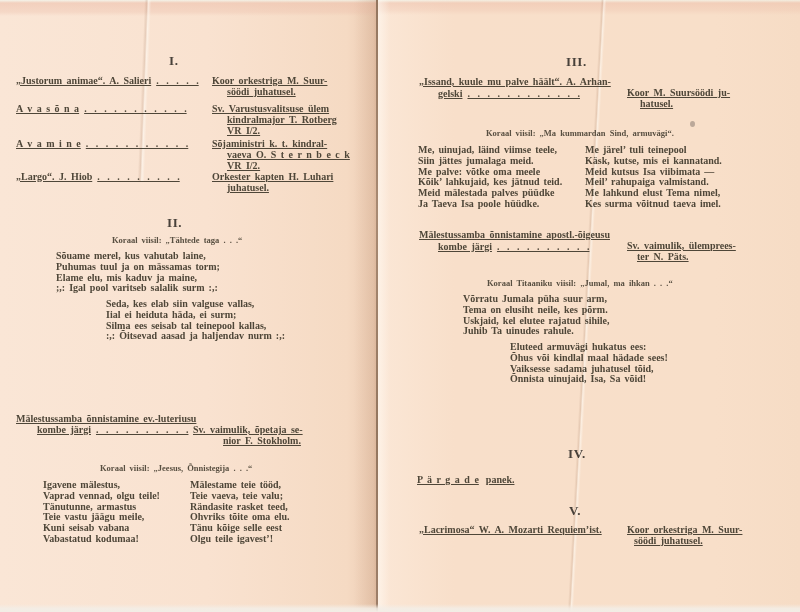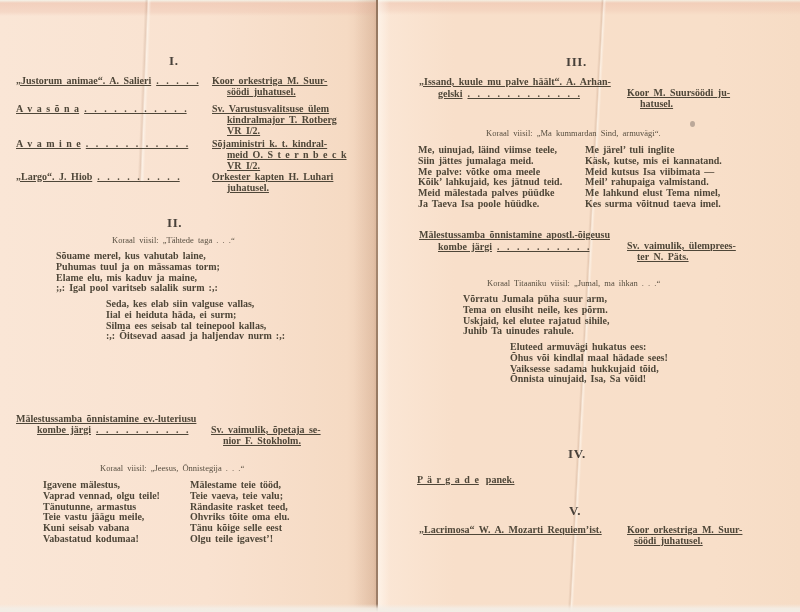--- a/index.html
+++ b/index.html
@@ -31,21 +31,21 @@
     background:linear-gradient(90deg,rgba(255,249,242,.6),rgba(255,249,242,0));}
   .bottom-edge{position:absolute;left:0;top:604px;width:800px;height:8px;
     background:linear-gradient(180deg,rgba(243,238,231,0),rgba(243,238,231,.85) 55%,#f2ede6);}
   .crease{position:absolute;background:linear-gradient(90deg,rgba(0,0,0,0),rgba(168,128,102,.22) 35%,rgba(255,252,246,.55) 60%,rgba(0,0,0,0));}
   .crease-l{left:141px;top:-4px;width:7px;height:185px;transform:rotate(2.2deg);}
   .crease-r{left:584px;top:-6px;width:6px;height:624px;transform:rotate(3.1deg);}
   .speck{position:absolute;left:690px;top:121px;width:5px;height:6px;border-radius:50%;
     background:rgba(112,103,96,.45);}
   .h{position:absolute;font-weight:700;font-size:13px;letter-spacing:.6px;color:#48413a;white-space:nowrap;}
   .t{position:absolute;font-weight:700;font-size:10px;word-spacing:2px;white-space:nowrap;text-decoration:underline;}
-  .cap{position:absolute;font-weight:400;font-size:8.5px;word-spacing:2px;white-space:nowrap;color:#584f41;}
+  .cap{position:absolute;font-weight:700;font-size:8.5px;word-spacing:2px;white-space:nowrap;color:#584f41;}
   .v{position:absolute;font-weight:700;font-size:10px;line-height:10.8px;word-spacing:1.5px;white-space:nowrap;}
   .dots{word-spacing:5px;margin-left:5px;color:#564d3f;}
   .gap{display:inline-block;width:7px;}
 </style>
 </head>
 <body>
 
 <div class="scan">
 
   <div class="page page-left"></div>
@@ -64,21 +64,21 @@
   <div class="t" style="left:212px;top:75px">Koor orkestriga M. Suur-</div>
   <div class="t" style="left:227px;top:86px">söödi juhatusel.</div>
 
   <div class="t" style="left:16px;top:103px"><span>A v a s õ n a</span><span class="dots">. . . . . . . . . . .</span></div>
   <div class="t" style="left:212px;top:103px">Sv. Varustusvalitsuse ülem</div>
   <div class="t" style="left:227px;top:114px">kindralmajor T. Rotberg</div>
   <div class="t" style="left:227px;top:125px">VR I/2.</div>
 
   <div class="t" style="left:16px;top:138px"><span>A v a m i n e</span><span class="dots">. . . . . . . . . . .</span></div>
   <div class="t" style="left:212px;top:138px">Sõjaministri k. t. kindral-</div>
-  <div class="t" style="left:227px;top:149px">meid O. S t e r n b e c k</div>
+  <div class="t" style="left:227px;top:149px">vaeva O. S t e r n b e c k</div>
   <div class="t" style="left:227px;top:160px">VR I/2.</div>
 
   <div class="t" style="left:16px;top:171px"><span>„Largo“. J. Hiob</span><span class="dots">. . . . . . . . .</span></div>
   <div class="t" style="left:212px;top:171px">Orkester kapten H. Luhari</div>
   <div class="t" style="left:227px;top:182px">juhatusel.</div>
 
   <div class="h" style="left:167px;top:215px">II.</div>
   <div class="cap" style="left:112px;top:235px">Koraal viisil: „Tähtede taga . . .“</div>
 
   <div class="v" style="left:56px;top:251px">
@@ -91,21 +91,21 @@
   <div class="v" style="left:106px;top:299px">
     <div>Seda, kes elab siin valguse vallas,</div>
     <div>Iial ei heiduta häda, ei surm;</div>
     <div>Silma ees seisab tal teinepool kallas,</div>
     <div>:,: Õitsevad aasad ja haljendav nurm :,:</div>
   </div>
 
 
   <div class="t" style="left:16px;top:413px">Mälestussamba õnnistamine ev.-luteriusu</div>
   <div class="t" style="left:37px;top:424px"><span>kombe järgi</span><span class="dots">. . . . . . . . . .</span></div>
-  <div class="t" style="left:211px;top:424px">Sv. vaimulik, õpetaja se-</div>
+  <div class="t" style="left:193px;top:424px">Sv. vaimulik, õpetaja se-</div>
   <div class="t" style="left:223px;top:435px">nior F. Stokholm.</div>
 
   <div class="cap" style="left:100px;top:463px">Koraal viisil: „Jeesus, Õnnistegija . . .“</div>
 
   <div class="v" style="left:43px;top:480px">
     <div>Igavene mälestus,</div>
     <div>Vaprad vennad, olgu teile!</div>
     <div>Tänutunne, armastus</div>
     <div>Teie vastu jäägu meile,</div>
     <div>Kuni seisab vabana</div>
@@ -131,21 +131,21 @@
 
   <div class="v" style="left:418px;top:145px">
     <div>Me, uinujad, läind viimse teele,</div>
     <div>Siin jättes jumalaga meid.</div>
     <div>Me palve: võtke oma meele</div>
     <div>Kõik’ lahkujaid, kes jätnud teid.</div>
     <div>Meid mälestada palves püüdke</div>
     <div>Ja Taeva Isa poole hüüdke.</div>
   </div>
   <div class="v" style="left:585px;top:145px">
-    <div>Me järel’ tuli inglite</div>
+    <div>Me järel’ tuli teinepool</div>
     <div>Käsk, kutse, mis ei kannatand.</div>
     <div>Meid kutsus Isa viibimata —</div>
     <div>Meil’ rahupaiga valmistand.</div>
     <div>Me lahkund elust Tema nimel,</div>
     <div>Kes surma võitnud taeva imel.</div>
   </div>
 
   <div class="t" style="left:419px;top:229px">Mälestussamba õnnistamine apostl.-õigeusu</div>
   <div class="t" style="left:438px;top:241px"><span>kombe järgi</span><span class="dots">. . . . . . . . . .</span></div>
   <div class="t" style="left:627px;top:240px">Sv. vaimulik, ülemprees-</div>
@@ -156,21 +156,21 @@
   <div class="v" style="left:463px;top:294px">
     <div>Võrratu Jumala püha suur arm,</div>
     <div>Tema on elusiht neile, kes põrm.</div>
     <div>Uskjaid, kel elutee rajatud sihile,</div>
     <div>Juhib Ta uinudes rahule.</div>
   </div>
 
   <div class="v" style="left:510px;top:342px">
     <div>Eluteed armuvägi hukatus ees:</div>
     <div>Õhus või kindlal maal hädade sees!</div>
-    <div>Vaiksesse sadama hukkujaid tõid,</div>
+    <div>Vaiksesse sadama juhatusel tõid,</div>
     <div>Õnnista uinujaid, Isa, Sa võid!</div>
   </div>
 
 
   <div class="h" style="left:568px;top:446px">IV.</div>
   <div class="t" style="left:417px;top:474px"><span>P ä r g a d e</span><span class="gap"></span><span>panek.</span></div>
 
   <div class="h" style="left:569px;top:503px">V.</div>
   <div class="t" style="left:419px;top:524px">„Lacrimosa“ W. A. Mozarti Requiem’ist.</div>
   <div class="t" style="left:627px;top:524px">Koor orkestriga M. Suur-</div>

